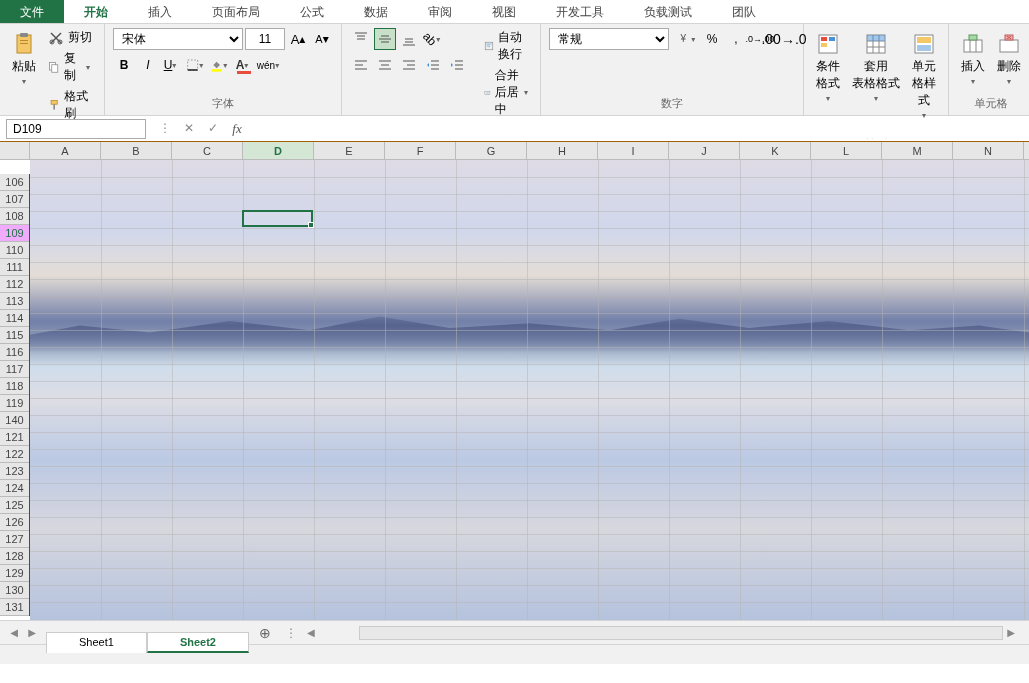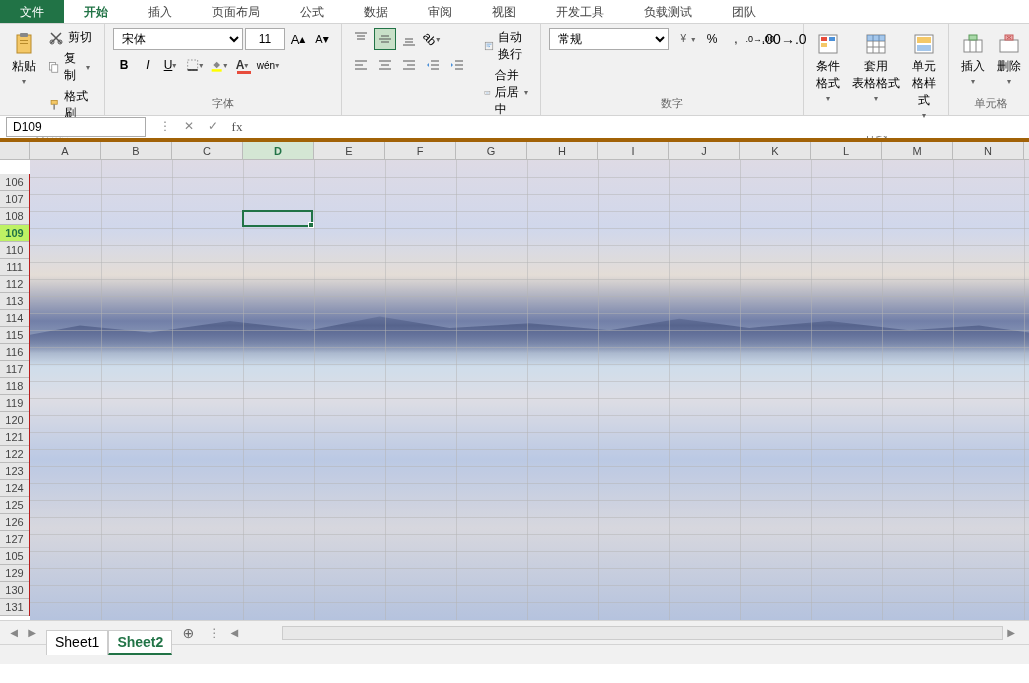--- a/index.html
+++ b/index.html
@@ -18,45 +18,45 @@
 .btn-big{display:flex;flex-direction:column;align-items:center;gap:2px;padding:4px;cursor:pointer;font-size:11px;text-align:center}
 .icon{width:16px;height:16px;display:inline-block}
 .icon-lg{width:24px;height:24px}
 select,input.font-size{border:1px solid #ababab;background:#fff;height:22px;padding:0 4px;font-size:12px}
 .font-name{width:130px}
 .font-size{width:40px;text-align:center}
 .btn-row{display:flex;gap:2px;align-items:center}
 .tb-btn{width:22px;height:22px;display:flex;align-items:center;justify-content:center;cursor:pointer;border:1px solid transparent}
 .tb-btn.active{background:#c8e0c8;border-color:#217346}
 .dd{width:8px;font-size:8px;color:#666}
-.namebox-row{height:26px;display:flex;align-items:center;border-bottom:4px solid #a16207;background:#fff}
+.namebox-row{height:26px;display:flex;align-items:center;border-bottom:1px solid #a16207;background:#fff}
 .namebox{width:140px;border:1px solid #ababab;margin:2px 0 2px 6px;padding:2px 6px;background:#fff}
 .fx-btns{display:flex;gap:6px;padding:0 10px;color:#888}
 .fx-btn{cursor:pointer;width:18px;text-align:center}
-.fx-label{font-family:serif;font-size:13px;color:#555}
+.fx-label{font-style:italic;font-family:serif;font-size:13px;color:#555}
 .formula-bar{flex:1;border:none;padding:2px 6px;outline:none}
 .grid-area{position:relative;height:478px;overflow:hidden}
 .bg-img{position:absolute;top:18px;left:30px;right:0;bottom:0;background:linear-gradient(180deg,#d8d4e0 0%,#c8d0e8 15%,#e0d8d0 25%,#5a6a9a 35%,#8090b0 40%,#c8d8e8 45%,#d8d8e0 52%,#b0c0e0 65%,#d0d0d8 80%,#a8b8d8 100%);opacity:0.85}
 .bg-img::before{content:"";position:absolute;left:0;right:0;top:32%;height:10%;background:linear-gradient(180deg,transparent,#3a4a7a 40%,#4a5a8a 60%,transparent);clip-path:polygon(0 60%,5% 40%,12% 55%,20% 30%,28% 50%,35% 20%,42% 45%,50% 35%,58% 50%,65% 25%,72% 45%,80% 30%,88% 50%,95% 40%,100% 55%,100% 100%,0 100%)}
 .col-hdrs{position:absolute;top:0;left:30px;right:0;height:18px;display:flex;background:#e6e6e6;border-bottom:1px solid #bbb;z-index:2}
 .col-hdr{width:71px;border-right:1px solid #bbb;text-align:center;font-size:11px;line-height:18px;color:#444;cursor:pointer}
 .col-hdr.sel{background:#d4e6d4;color:#217346;font-weight:bold}
 .row-hdrs{position:absolute;top:32px;left:0;width:30px;background:#e6e6e6;border-right:1px solid #b91c1c;z-index:2}
 .row-hdr{height:17px;border-bottom:1px solid #bbb;text-align:center;font-size:11px;line-height:17px;color:#444;cursor:pointer}
-.row-hdr.sel{background:#bef264;color:#217346;font-weight:bold}
+.row-hdr.sel{background:#f0abfc;color:#217346;font-weight:normal}
 .corner{position:absolute;top:0;left:0;width:30px;height:18px;background:#e6e6e6;border-right:1px solid #bbb;border-bottom:1px solid #bbb;z-index:3}
 .gridlines{position:absolute;top:18px;left:30px;right:0;bottom:0;z-index:1}
 .gl-v{position:absolute;top:0;bottom:0;width:1px;background:rgba(180,180,180,0.5)}
 .gl-h{position:absolute;left:0;right:0;height:1px;background:rgba(180,180,180,0.5)}
 .sel-cell{position:absolute;border:2px solid #217346;background:rgba(255,255,255,0.1);z-index:4}
 .sel-handle{position:absolute;right:-3px;bottom:-3px;width:6px;height:6px;background:#217346;border:1px solid #fff}
 .sheet-tabs{height:24px;display:flex;align-items:center;border-top:1px solid #d4d4d4;background:#f1f1f1}
 .nav-btns{display:flex;gap:2px;padding:0 6px}
 .nav-btn{width:16px;text-align:center;color:#888;cursor:pointer;font-size:10px}
-.sheet-tab{padding:3px 8px;background:#fff;border:1px solid #ccc;border-bottom:none;cursor:pointer;font-size:14px;margin-top:20px}
+.sheet-tab{padding:3px 32px;background:#fff;border:1px solid #ccc;border-bottom:none;cursor:pointer;font-size:11px;margin-top:20px}
 .sheet-tab.active{border-bottom:2px solid #217346;color:#217346;font-weight:bold}
 .add-sheet{width:20px;text-align:center;color:#666;cursor:pointer;font-size:14px;margin-left:6px}
 .hscroll{flex:1;display:flex;align-items:center;padding:0 10px}
 .hscroll-track{flex:1;height:14px;background:#e8e8e8;border:1px solid #ccc;position:relative;margin-left:40px}
 .statusbar{height:20px;background:#f1f1f1;border-top:1px solid #d4d4d4}
 svg{display:block}
 </style>
 </head>
 <body>
 
@@ -379,29 +379,29 @@
       <div class="row-hdr">110</div>
       <div class="row-hdr">111</div>
       <div class="row-hdr">112</div>
       <div class="row-hdr">113</div>
       <div class="row-hdr">114</div>
       <div class="row-hdr">115</div>
       <div class="row-hdr">116</div>
       <div class="row-hdr">117</div>
       <div class="row-hdr">118</div>
       <div class="row-hdr">119</div>
-      <div class="row-hdr">120</div>
+      <div class="row-hdr">140</div>
       <div class="row-hdr">121</div>
       <div class="row-hdr">122</div>
       <div class="row-hdr">123</div>
       <div class="row-hdr">124</div>
       <div class="row-hdr">125</div>
       <div class="row-hdr">126</div>
       <div class="row-hdr">127</div>
-      <div class="row-hdr">105</div>
+      <div class="row-hdr">128</div>
       <div class="row-hdr">129</div>
       <div class="row-hdr">130</div>
       <div class="row-hdr">131</div>
     </div>
   <div class="gridlines" id="gridlines">
       <div class="gl-v" style="left: 71px;"></div>
       <div class="gl-v" style="left: 142px;"></div>
       <div class="gl-v" style="left: 213px;"></div>
       <div class="gl-v" style="left: 284px;"></div>
       <div class="gl-v" style="left: 355px;"></div>

